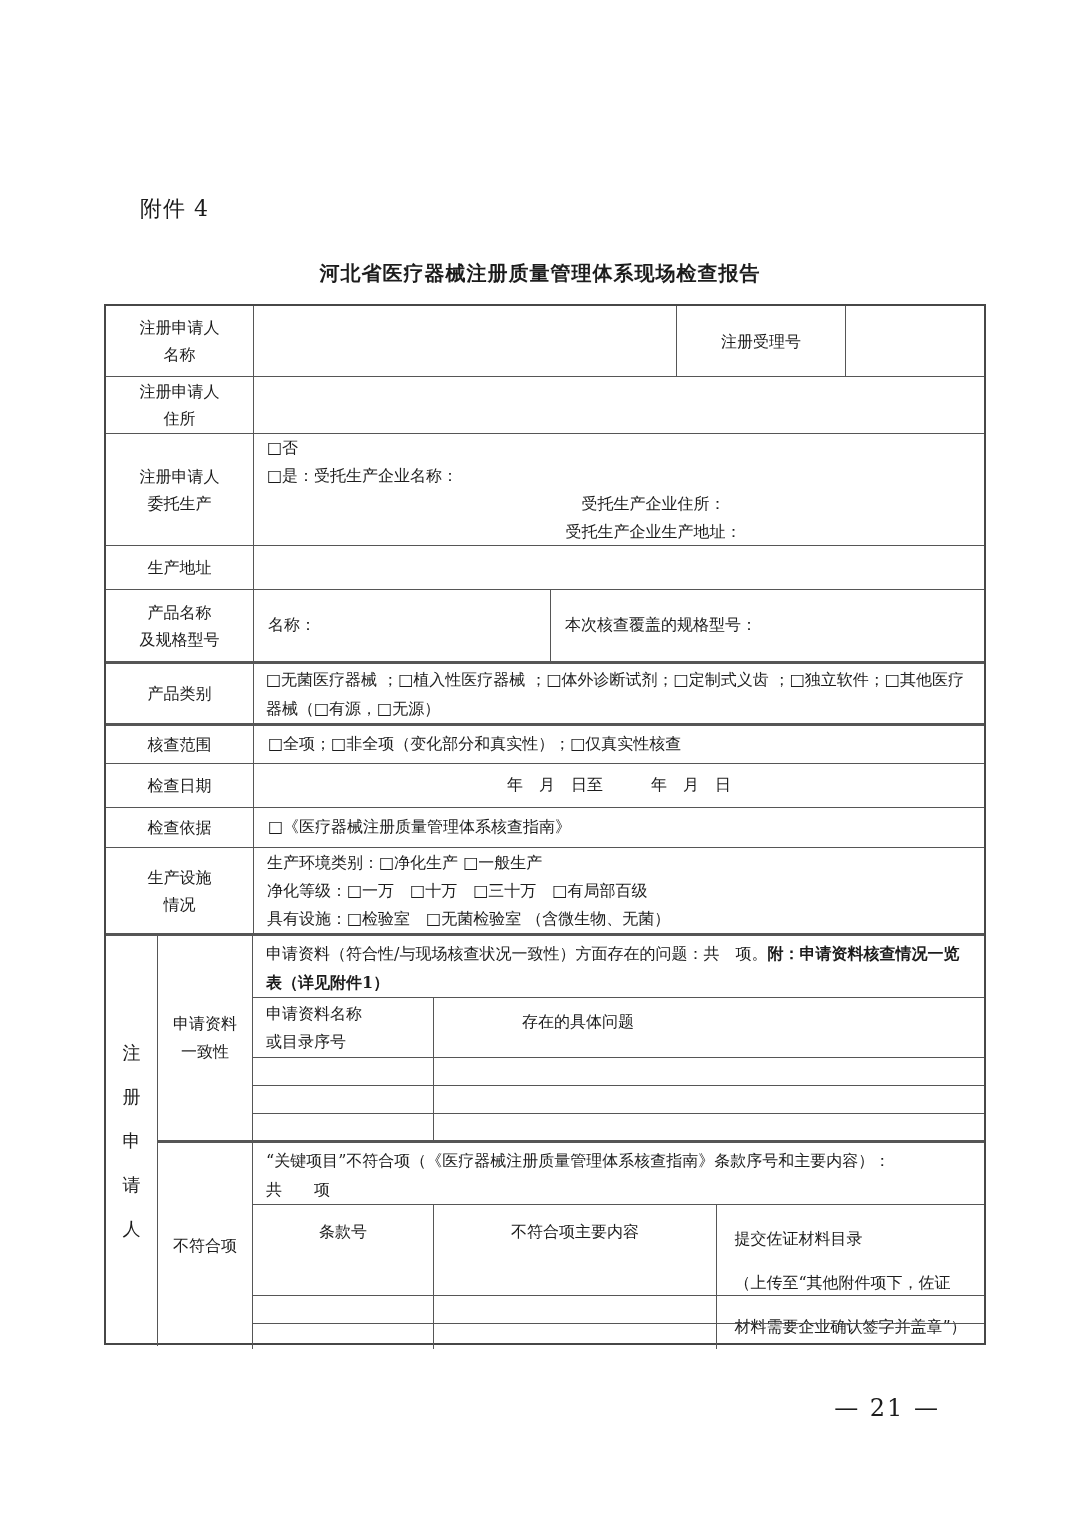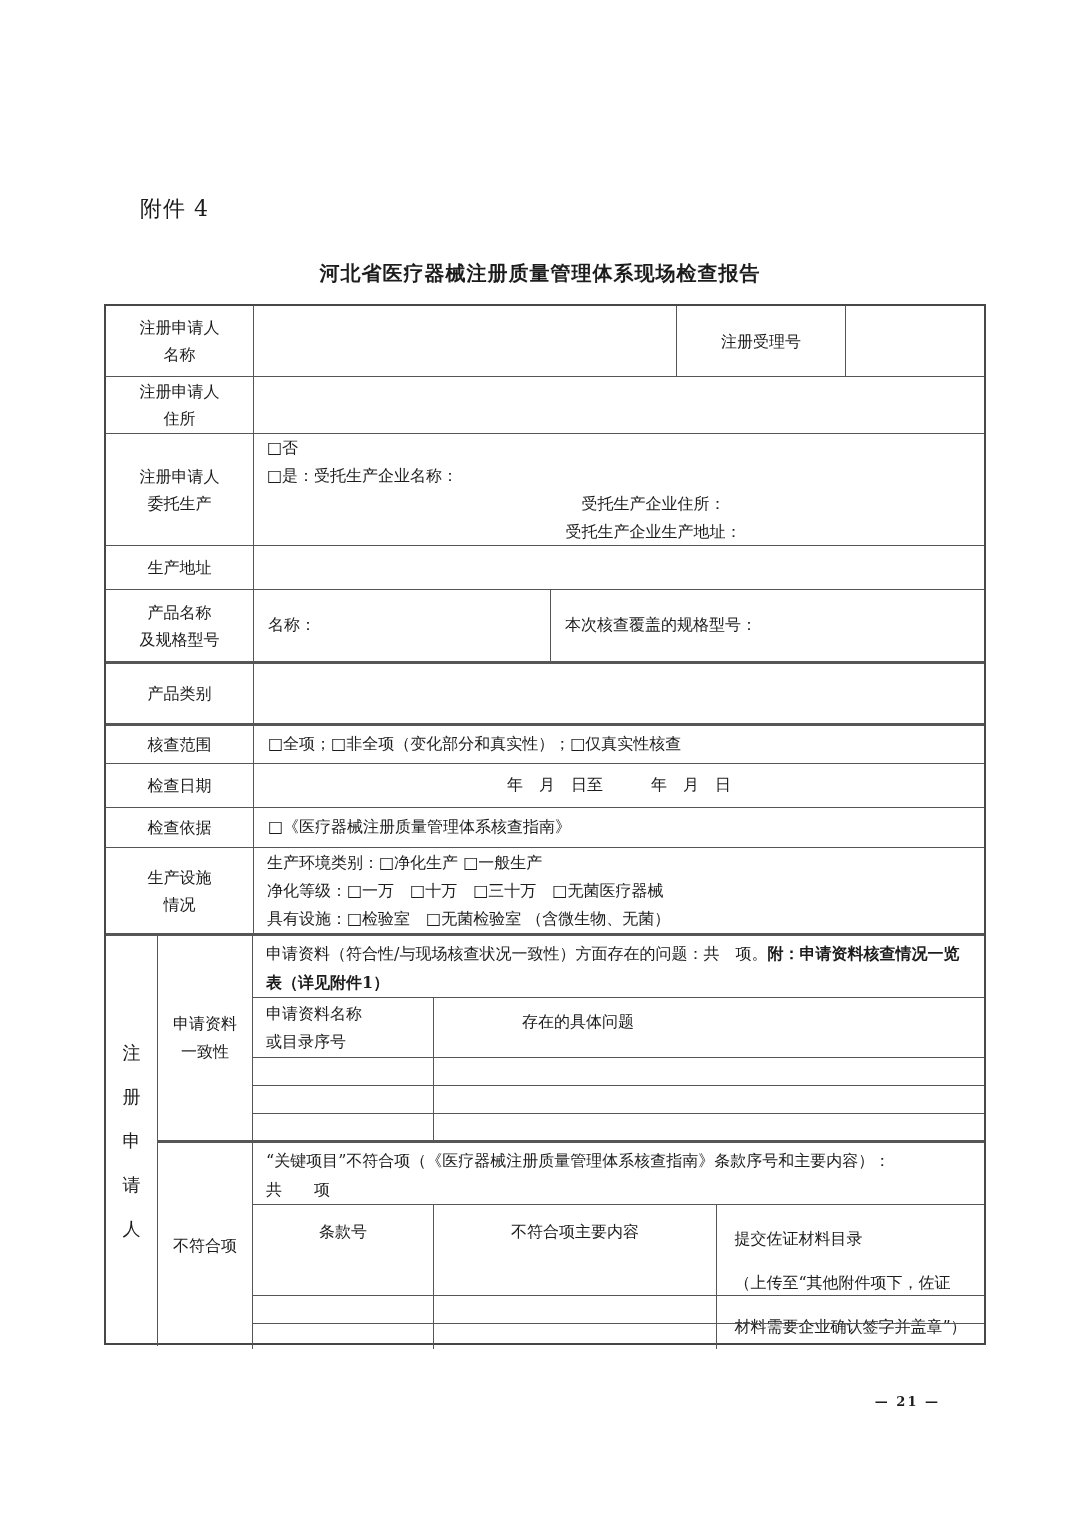--- a/index.html
+++ b/index.html
@@ -35,21 +35,21 @@
   .intro{box-sizing:border-box;padding:3px 12px 0 13px;line-height:29px;}
   .intro b{font-weight:bold;}
   .pre{white-space:pre-line;}
   .subrow{display:flex;box-sizing:border-box;border-top:1.5px solid #565656;flex:0 0 auto;}
   .subcol1{flex:0 0 181px;}
   .subcol2n{flex:0 0 283px;}
   .subhead1{justify-content:center;padding-left:13px;line-height:28px;white-space:pre-line;}
   .issuehead{justify-content:flex-start;padding:14px 0 0 88px;}
   .nc-head{justify-content:flex-start;align-items:center;text-align:left;padding-top:12px;line-height:29px;}
   .evidence{line-height:44px;}
-  .page-num{position:absolute;right:140px;top:1394px;font-size:13px;letter-spacing:2px;font-weight:bold;}
+  .page-num{position:absolute;right:140px;top:1394px;font-size:24px;letter-spacing:2px;}
 </style>
 </head>
 <body>
 
 <div class="page">
 
   <div class="attachment">附件 4</div>
   <h1 class="title">河北省医疗器械注册质量管理体系现场检查报告</h1>
 
   <div class="form-table">
@@ -86,20 +86,21 @@
 
     <div class="row" style="height:72px">
       <div class="cell label w-label br">产品名称
 及规格型号</div>
       <div class="cell value br" style="flex:0 0 297px">名称：</div>
       <div class="cell fill value">本次核查覆盖的规格型号：</div>
     </div>
 
     <div class="row thick" style="height:62px">
       <div class="cell label w-label br">产品类别</div>
+      <div class="cell fill" style="padding:1px 12px;line-height:29px;">□无菌医疗器械 ；□植入性医疗器械 ；□体外诊断试剂；□定制式义齿 ；□独立软件；□其他医疗器械（□有源，□无源）</div>
     </div>
 
     <div class="row thick" style="height:40px">
       <div class="cell label w-label br">核查范围</div>
       <div class="cell fill value">□全项；□非全项（变化部分和真实性）；□仅真实性核查</div>
     </div>
 
     <div class="row" style="height:44px">
       <div class="cell label w-label br">检查日期</div>
       <div class="cell fill center-text">年　月　日至　　　年　月　日</div>
@@ -108,21 +109,21 @@
     <div class="row" style="height:40px">
       <div class="cell label w-label br">检查依据</div>
       <div class="cell fill value">□《医疗器械注册质量管理体系核查指南》</div>
     </div>
 
     <div class="row" style="height:86px">
       <div class="cell label w-label br">生产设施
 情况</div>
       <div class="cell fill lines">
         <div>生产环境类别：□净化生产 □一般生产</div>
-        <div>净化等级：□一万　□十万　□三十万　□无菌医疗器械</div>
+        <div>净化等级：□一万　□十万　□三十万　□有局部百级</div>
         <div>具有设施：□检验室　□无菌检验室 （含微生物、无菌）</div>
       </div>
     </div>
 
     <div class="row thick" style="height:413px">
       <div class="cell vlabel">
         <span>注册申请人</span>
       </div>
       <div class="complex-body">
 

